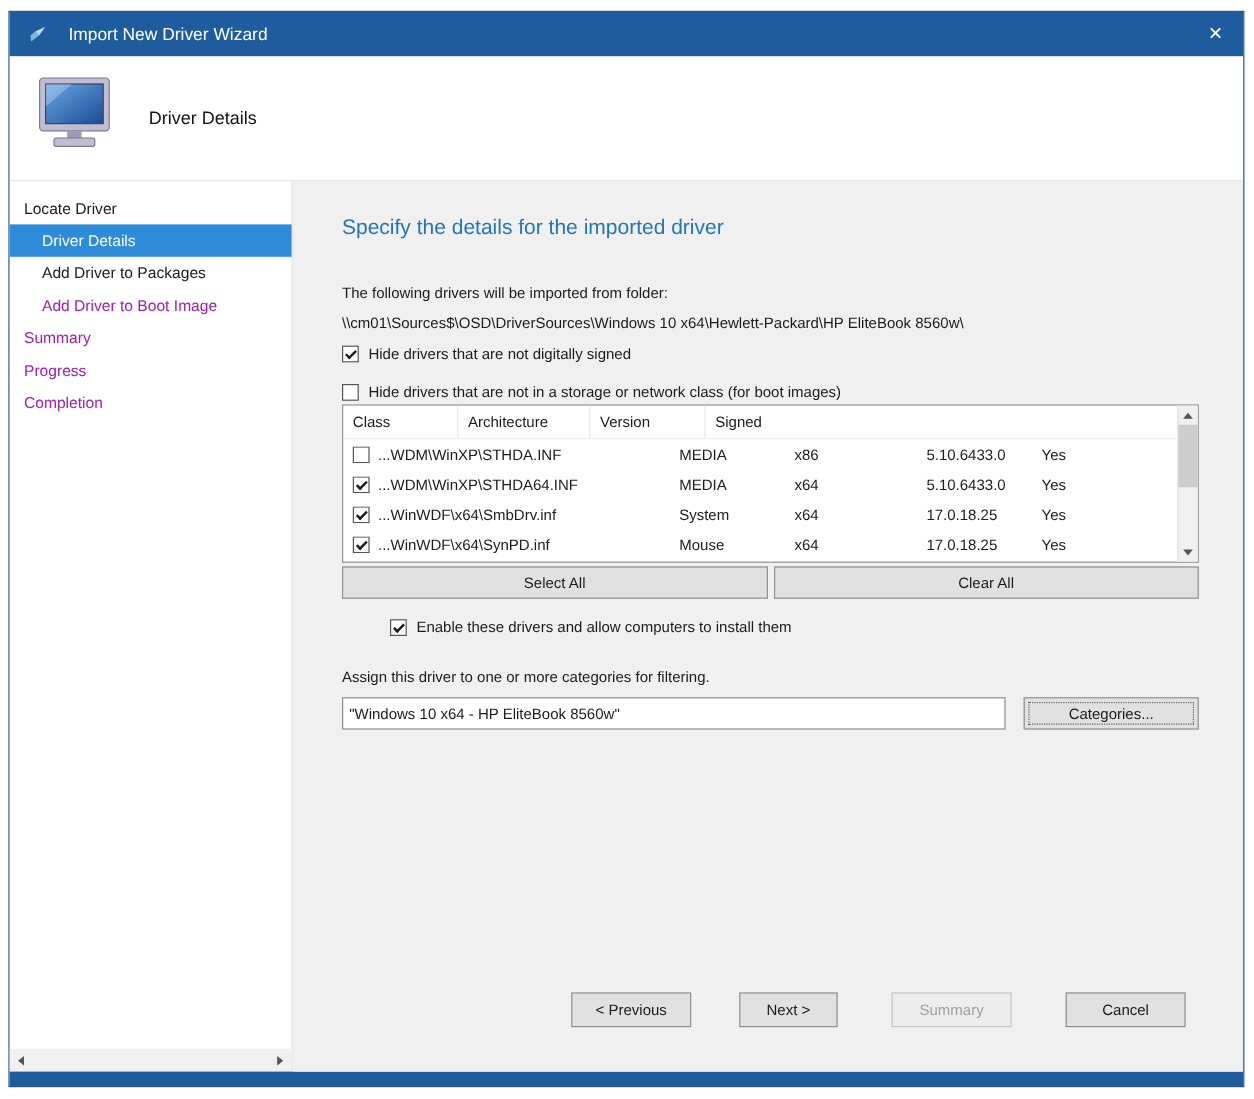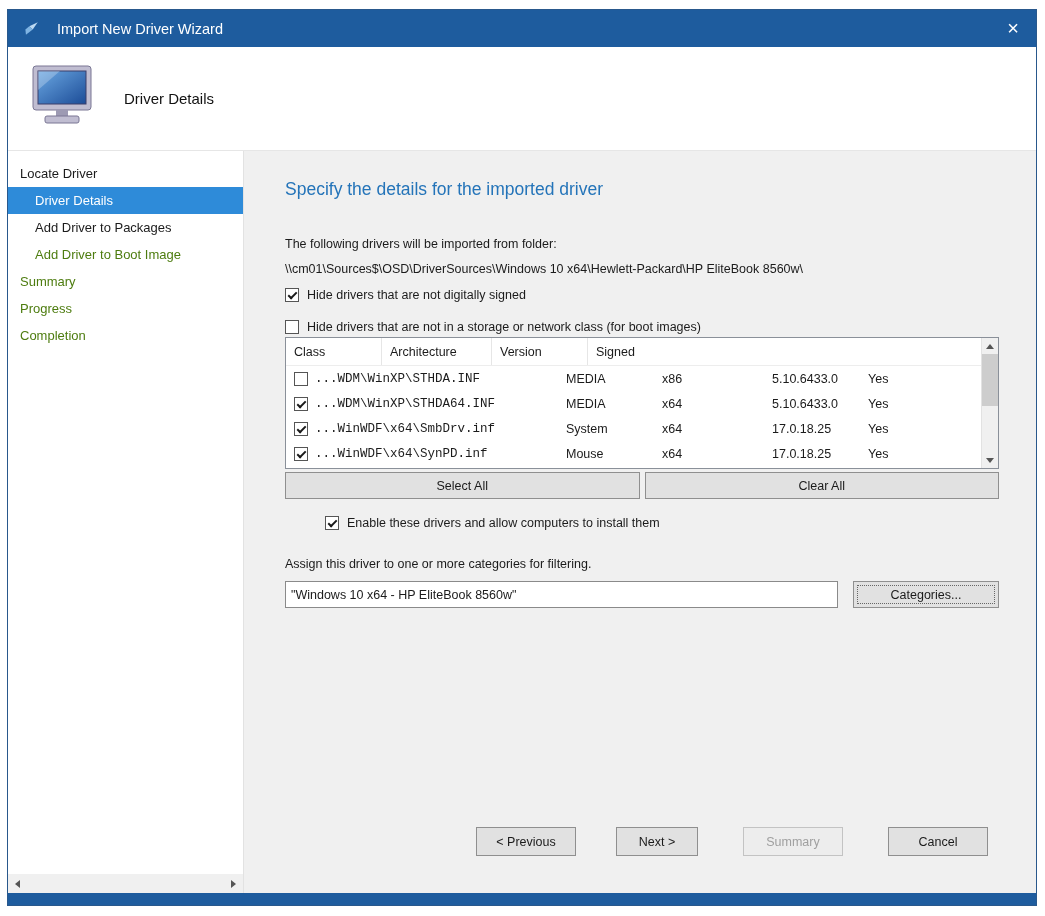--- a/index.html
+++ b/index.html
@@ -22,21 +22,21 @@
   .header-title { margin-left:22px; font-size:15px; color:#111111; }
 
   
   .body { flex:1; display:flex; min-height:0; }
 
   .sidebar { width:236px; flex:0 0 auto; background:#ffffff; border-right:1px solid #e2e2e2;
     display:flex; flex-direction:column; padding-top:9px; }
   .nav-item { height:27px; line-height:27px; font-size:13px; padding-left:12px; white-space:nowrap; }
   .nav-item.indent { padding-left:27px; }
   .nav-item.active { background:#2e8bd9; color:#ffffff; }
-  .nav-item.disabled { color:#4d7c0f; }
+  .nav-item.disabled { color:#a21caf; }
 
   .h-scrollbar { margin-top:auto; height:19px; background:#f0f0f0; display:flex;
     align-items:center; justify-content:space-between; padding:0 7px; }
   .tri { display:inline-block; width:0; height:0; }
   .tri-left  { border-top:4px solid transparent; border-bottom:4px solid transparent; border-right:5px solid #555; }
   .tri-right { border-top:4px solid transparent; border-bottom:4px solid transparent; border-left:5px solid #555; }
   .tri-up    { border-left:4px solid transparent; border-right:4px solid transparent; border-bottom:5px solid #555; }
   .tri-down  { border-left:4px solid transparent; border-right:4px solid transparent; border-top:5px solid #555; }
 
   .main { flex:1; background:#f0f0f0; position:relative; padding:14px 37px 0 41px; font-size:12.5px; }
@@ -71,21 +71,21 @@
   .table-grid { flex:1; display:flex; flex-direction:column; min-width:0; }
   .table-header { display:flex; height:28px; border-bottom:1px solid #ededed; flex:0 0 auto; }
   .th { display:flex; align-items:center; padding-left:8px; border-right:1px solid #e6e6e6; height:100%; color:#1b1b1b; }
   .table-row { display:flex; height:25px; align-items:center; flex:0 0 auto; }
   .td { padding-left:8px; overflow:hidden; white-space:nowrap; }
   .col-file   { width:272px; flex:0 0 auto; }
   .col-class  { width:96px;  flex:0 0 auto; }
   .col-arch   { width:110px; flex:0 0 auto; }
   .col-ver    { width:96px;  flex:0 0 auto; }
   .col-signed { flex:1; border-right:none; }
-  .td-file { display:flex; align-items:center;font-family:Liberation Mono, monospace; }
+  .td-file { display:flex; align-items:center; }
   .td-file .checkbox { margin-right:7px; }
 
   .v-scrollbar { width:17px; flex:0 0 auto; background:#f0f0f0; border-left:1px solid #e2e2e2;
     display:flex; flex-direction:column; align-items:center; }
   .sb-arrow { height:16px; width:100%; display:flex; align-items:center; justify-content:center; flex:0 0 auto; }
   .sb-thumb { width:100%; height:52px; background:#cdcdcd; flex:0 0 auto; }
   .sb-spacer { flex:1; }
 
   
   .btn { background:#e1e1e1; border:1px solid #8f8f8f; font:inherit; color:#1b1b1b;

